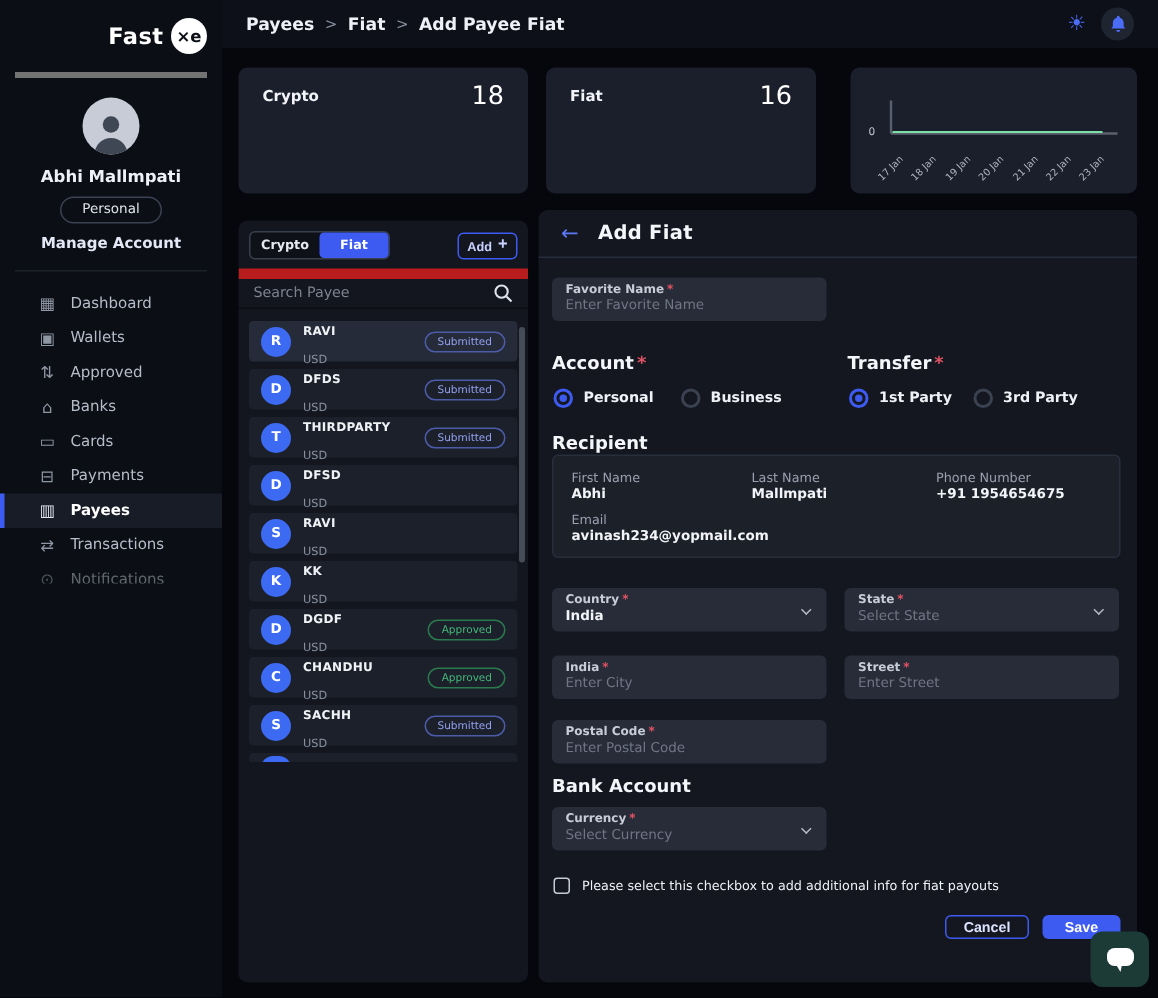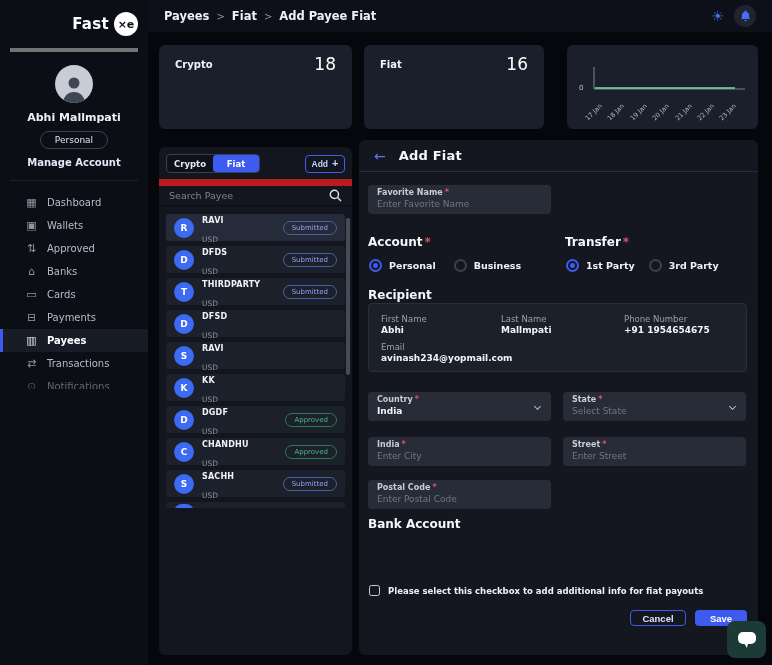--- a/index.html
+++ b/index.html
@@ -109,21 +109,21 @@
   .radio.sel::after { content:""; position:absolute; left:2px; top:2px; width:5px; height:5px;
                       border-radius:50%; background:#3d5af1; }
   .radio-label { font-size:9.5px; font-weight:600; color:#eef1f6; }
   .recipient-box { position:absolute; left:9px; top:163px; width:379px; height:69px; background:#1b2029;
                    border:1px solid #272e3c; border-radius:4px; }
   .rec-item { position:absolute; line-height:1.25; }
   .rec-label { font-size:8.5px; color:#99a0ae; }
   .rec-value { font-size:9px; font-weight:700; color:#f2f4f8; }
   .checkbox-row { position:absolute; left:10px; top:445px; display:flex; align-items:center; gap:8px; }
   .checkbox { width:11px; height:11px; border:1.5px solid #c6ccd8; border-radius:2.5px; cursor:pointer; flex:none; }
-  .checkbox-label { font-size:8.5px; font-weight:700; color:#eef1f6; }
+  .checkbox-label { font-size:8.5px; font-weight:400; color:#eef1f6; }
   .btn { position:absolute; top:470px; height:16px; border-radius:4px; display:flex; align-items:center;
          justify-content:center; font-size:9.5px; font-weight:700; cursor:pointer; }
   .btn-cancel { left:271px; width:56px; border:1px solid #3d5af1; color:#dde3ff; background:transparent; }
   .btn-save { left:336px; width:52px; background:#3d5af1; color:#ffffff; border:none; }
   
   .chat-btn { position:absolute; left:727px; top:621px; width:39px; height:37px; background:#1d3b36;
               border-radius:8px; display:flex; align-items:center; justify-content:center; cursor:pointer; }
 </style>
 </head>
 <body>
@@ -385,20 +385,25 @@
     <div class="field-label"><span>Postal Code</span><span class="req">*</span></div>
     <div class="ph">Enter Postal Code</div>
   </div>
 
   <div class="field" style="left:204px; top:297px;">
     <div class="field-label"><span>Street</span><span class="req">*</span></div>
     <div class="ph">Enter Street</div>
   </div>
 
   <div class="section-title" style="left:9px; top:377px;text-align:right;">Bank Account</div>
+  <div class="field" style="left:9px; top:398px;">
+    <div class="field-label"><span>Currency</span><span class="req">*</span></div>
+    <div class="ph">Select Currency</div>
+    <span class="chev"></span>
+  </div>
 
   <div class="checkbox-row">
     <span class="checkbox"></span>
     <span class="checkbox-label">Please select this checkbox to add additional info for fiat payouts</span>
   </div>
 
   <button class="btn btn-cancel">Cancel</button>
   <button class="btn btn-save">Save</button>
 </div>
 

